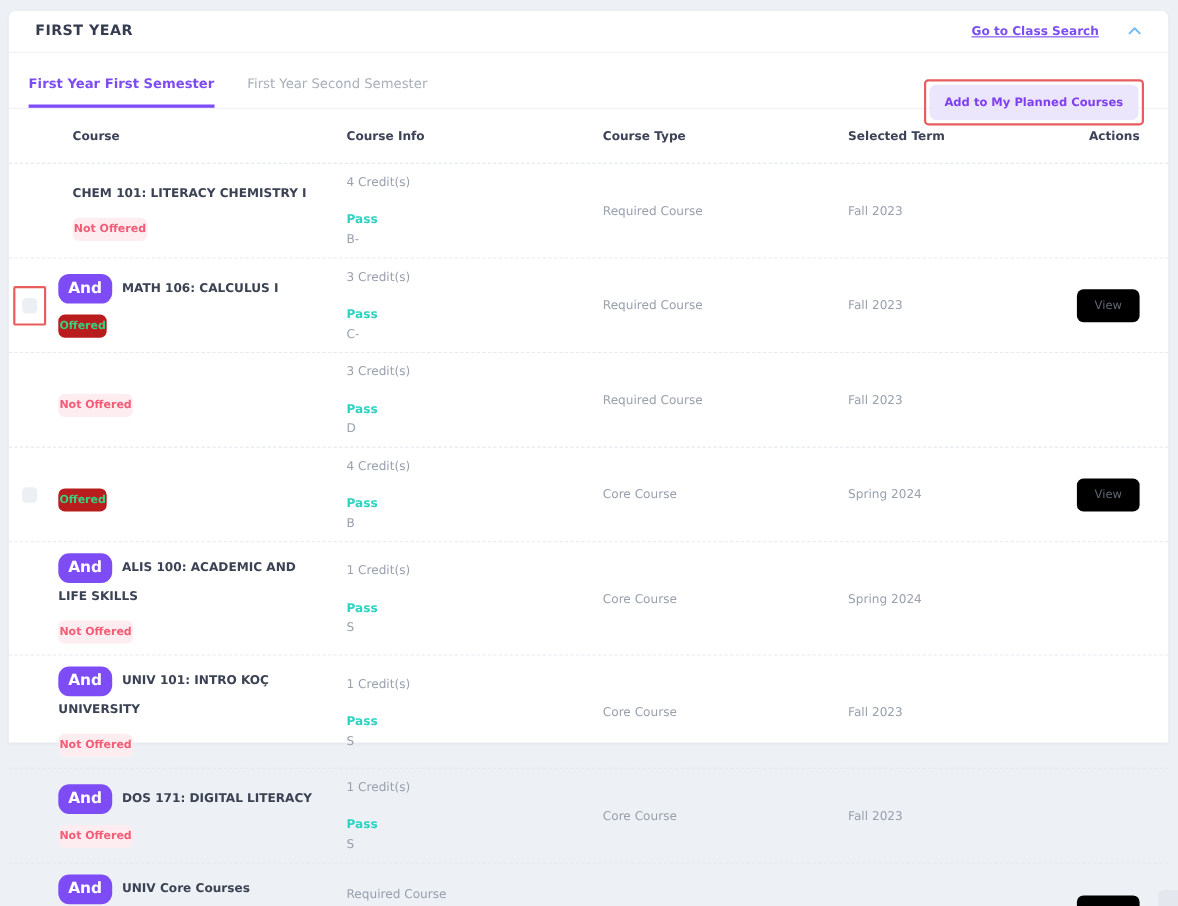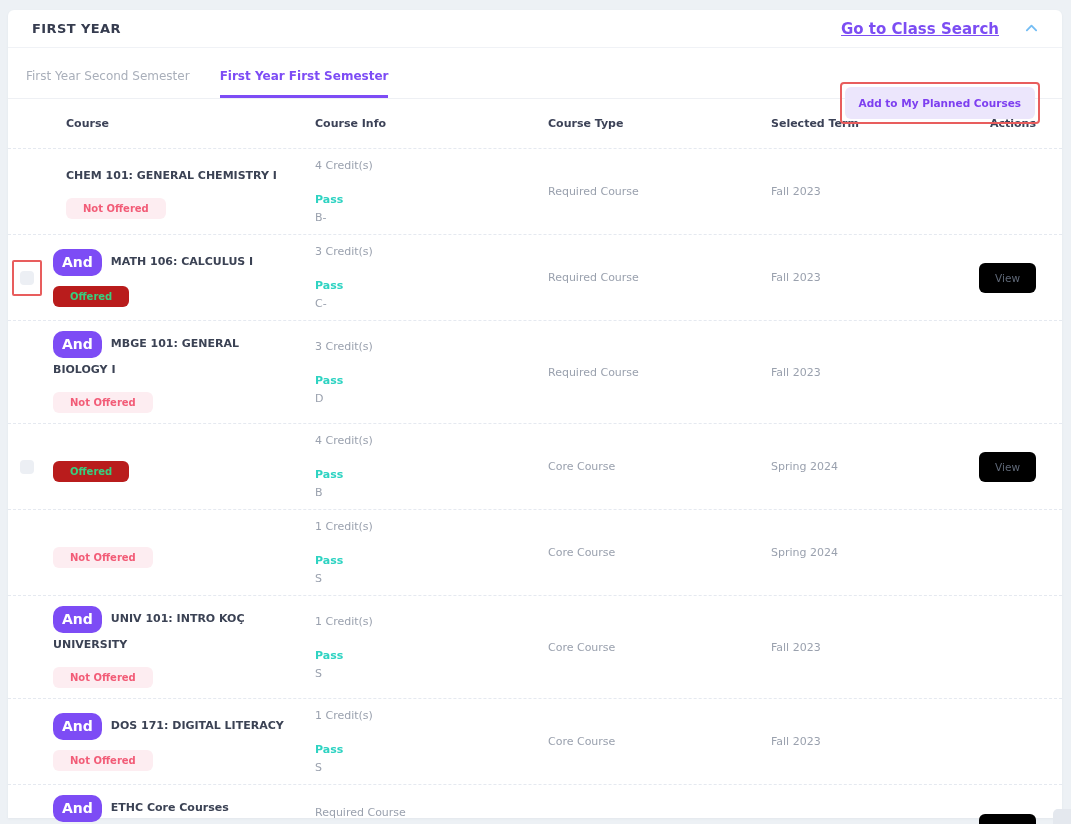--- a/index.html
+++ b/index.html
@@ -5,45 +5,45 @@
   * { box-sizing: border-box; margin: 0; padding: 0; }
   html,body { width:1071px; height:824px; }
   body {
     background:#edf1f5;
     font-family:"DejaVu Sans", sans-serif;
     position:relative;
     overflow:hidden;
     color:#3b4254;
   }
   .card {
-    position:absolute; left:8px; top:10px; width:1054px; height:808px;
+    position:absolute; left:8px; top:10px; width:1054px; height:665px;
     background:#ffffff; border-radius:6px 6px 0 0;
     box-shadow:0 1px 3px rgba(40,50,70,.05);
   }
   
   .panel-header {
     height:38px; display:flex; align-items:center; justify-content:space-between;
     padding:0 24px; border-bottom:1px solid #f0f2f6;
   }
   .panel-title { font-size:13px; font-weight:700; letter-spacing:.4px; color:#363c4f; }
   .header-right { display:flex; align-items:center; gap:26px; }
   .class-search-link {
-    font-size:15px; font-weight:700; color:#7c4df3; text-decoration:underline; cursor:pointer;
+    font-size:11px; font-weight:700; color:#7c4df3; text-decoration:underline; cursor:pointer;
   }
   .chevron-up { width:13px; height:13px; cursor:pointer; }
   
   .tabs-row { position:relative; border-bottom:1px solid #eef0f4; height:51px; }
   .tabs { display:flex; gap:30px; padding-left:18px; height:100%; }
   .tab {
     font-size:12px; color:#a9afba; display:flex; align-items:center; cursor:pointer;
     border-bottom:3px solid transparent; padding-top:8px;
   }
   .tab.active { color:#7d4cf5; font-weight:700; border-bottom-color:#7d4cf5; }
   .red-annotation {
-    position:absolute; right:22px; top:34px;
+    position:absolute; right:22px; top:24px;
     border:2px solid #e85d5d; border-radius:4px; padding:3px;
   }
   .add-btn {
     background:#ece6fc; color:#7d3ff0; font-weight:700; font-size:10.5px;
     border:none; border-radius:6px; padding:10px 14px; cursor:pointer;
     font-family:"DejaVu Sans", sans-serif;
   }
   
   .thead, .row { display:flex; padding:0 26px 0 12px; }
   .col-check { flex:0 0 33px; display:flex; align-items:center; }
@@ -59,21 +59,21 @@
   .row .col-course.no-badge { padding-left:13px; }
   .title-line { line-height:1.5; }
   .and-badge {
     display:inline-block; background:#7d4cf5; color:#ffffff; font-size:14px; font-weight:600;
     border-radius:10px; padding:3px 9px; margin-right:9px; vertical-align:middle;
   }
   .course-title { font-size:11px; font-weight:700; color:#3b4254; vertical-align:middle; }
   .course-desc { font-size:11px; color:#7c828d; margin-top:6px; line-height:1.6; }
   .status-badge {
     display:inline-block; font-size:10px; font-weight:600; border-radius:6px;
-    padding:5px 17px; margin-top:10px;
+    padding:5px 1px; margin-top:10px;
   }
   .status-badge.offered { background:#b91c1c; color:#36d07f; }
   .status-badge.not-offered { background:#fdedf1; color:#f25c77; }
   .info-line1 { font-size:11px; color:#9aa1ae; }
   .info-line2 { font-size:11px; margin-top:21px; }
   .info-line2.pass { color:#2ed3c2; font-weight:600; }
   .info-line2.danger { color:#e03131; font-weight:700; }
   .info-line3 { font-size:11px; color:#9aa1ae; margin-top:5px; }
   .cell-text { font-size:11px; color:#9aa1ae; }
   .view-btn {
@@ -100,41 +100,41 @@
     <div class="header-right">
       <a class="class-search-link">Go to Class Search</a>
       <svg class="chevron-up" viewBox="0 0 14 14">
         <polyline points="2,9 7,4 12,9" fill="none" stroke="#74bdf4" stroke-width="2" stroke-linecap="round" stroke-linejoin="round"></polyline>
       </svg>
     </div>
   </div>
 
   <div class="tabs-row">
     <div class="tabs">
+      <div class="tab active">First Year First Semester</div>
       <div class="tab">First Year Second Semester</div>
-      <div class="tab active">First Year First Semester</div>
     </div>
     <div class="red-annotation">
       <button class="add-btn">Add to My Planned Courses</button>
     </div>
   </div>
 
   <div>
     <div class="thead">
       <div class="col-check"></div>
       <div class="col-course th">Course</div>
       <div class="col-info th">Course Info</div>
       <div class="col-type th">Course Type</div>
       <div class="col-term th">Selected Term</div>
       <div class="col-actions th">Actions</div>
     </div>
     <div id="main-rows">
         <div class="row">
           <div class="col-check"></div>
-          <div class="col-course no-badge"><div class="title-line"><span class="course-title">CHEM 101: GENERAL CHEMISTRY I</span></div><span class="status-badge not-offered">Not Offered</span></div>
+          <div class="col-course no-badge"><div class="title-line"><span class="course-title">CHEM 101: LITERACY CHEMISTRY I</span></div><span class="status-badge not-offered">Not Offered</span></div>
           <div class="col-info">
             <div class="info-line1">4 Credit(s)</div>
             <div class="info-line2 pass">Pass</div>
             <div class="info-line3">B-</div>
           </div>
           <div class="col-type cell-text">Required Course</div>
           <div class="col-term cell-text">Fall 2023</div>
           <div class="col-actions"></div>
         </div>
         <div class="row">
@@ -150,21 +150,21 @@
             <div class="info-line3">C-</div>
           </div>
           <div class="col-type cell-text">Required Course</div>
           <div class="col-term cell-text">Fall 2023</div>
           <div class="col-actions">
             <button class="view-btn">View</button>
           </div>
         </div>
         <div class="row">
           <div class="col-check"></div>
-          <div class="col-course"><div class="title-line"><span class="and-badge">And</span><span class="course-title">MBGE 101: GENERAL BIOLOGY I</span></div><span class="status-badge not-offered">Not Offered</span></div>
+          <div class="col-course"><span class="status-badge not-offered">Not Offered</span></div>
           <div class="col-info">
             <div class="info-line1">3 Credit(s)</div>
             <div class="info-line2 pass">Pass</div>
             <div class="info-line3">D</div>
           </div>
           <div class="col-type cell-text">Required Course</div>
           <div class="col-term cell-text">Fall 2023</div>
           <div class="col-actions"></div>
         </div>
         <div class="row">
@@ -178,21 +178,21 @@
             <div class="info-line3">B</div>
           </div>
           <div class="col-type cell-text">Core Course</div>
           <div class="col-term cell-text">Spring 2024</div>
           <div class="col-actions">
             <button class="view-btn">View</button>
           </div>
         </div>
         <div class="row">
           <div class="col-check"></div>
-          <div class="col-course"><span class="status-badge not-offered">Not Offered</span></div>
+          <div class="col-course"><div class="title-line"><span class="and-badge">And</span><span class="course-title">ALIS 100: ACADEMIC AND LIFE SKILLS</span></div><span class="status-badge not-offered">Not Offered</span></div>
           <div class="col-info">
             <div class="info-line1">1 Credit(s)</div>
             <div class="info-line2 pass">Pass</div>
             <div class="info-line3">S</div>
           </div>
           <div class="col-type cell-text">Core Course</div>
           <div class="col-term cell-text">Spring 2024</div>
           <div class="col-actions"></div>
         </div>
         <div class="row">
@@ -215,21 +215,21 @@
             <div class="info-line2 pass">Pass</div>
             <div class="info-line3">S</div>
           </div>
           <div class="col-type cell-text">Core Course</div>
           <div class="col-term cell-text">Fall 2023</div>
           <div class="col-actions"></div>
         </div>
         <div class="row">
           <div class="col-check"></div>
           <div class="col-course">
-            <div class="title-line"><span class="and-badge">And</span><span class="course-title">ETHC Core Courses</span></div>
+            <div class="title-line"><span class="and-badge">And</span><span class="course-title">UNIV Core Courses</span></div>
             <div class="course-desc">3 credits need to be completed from ETHC course list below.</div>
           </div>
           <div class="col-info">
             <div class="info-line1">Required Course</div>
             <div class="info-line2 danger">Not Satisfied</div>
           </div>
           <div class="col-type cell-text">Required Course</div>
           <div class="col-term cell-text"></div>
           <div class="col-actions">
             <button class="view-btn">View</button>

